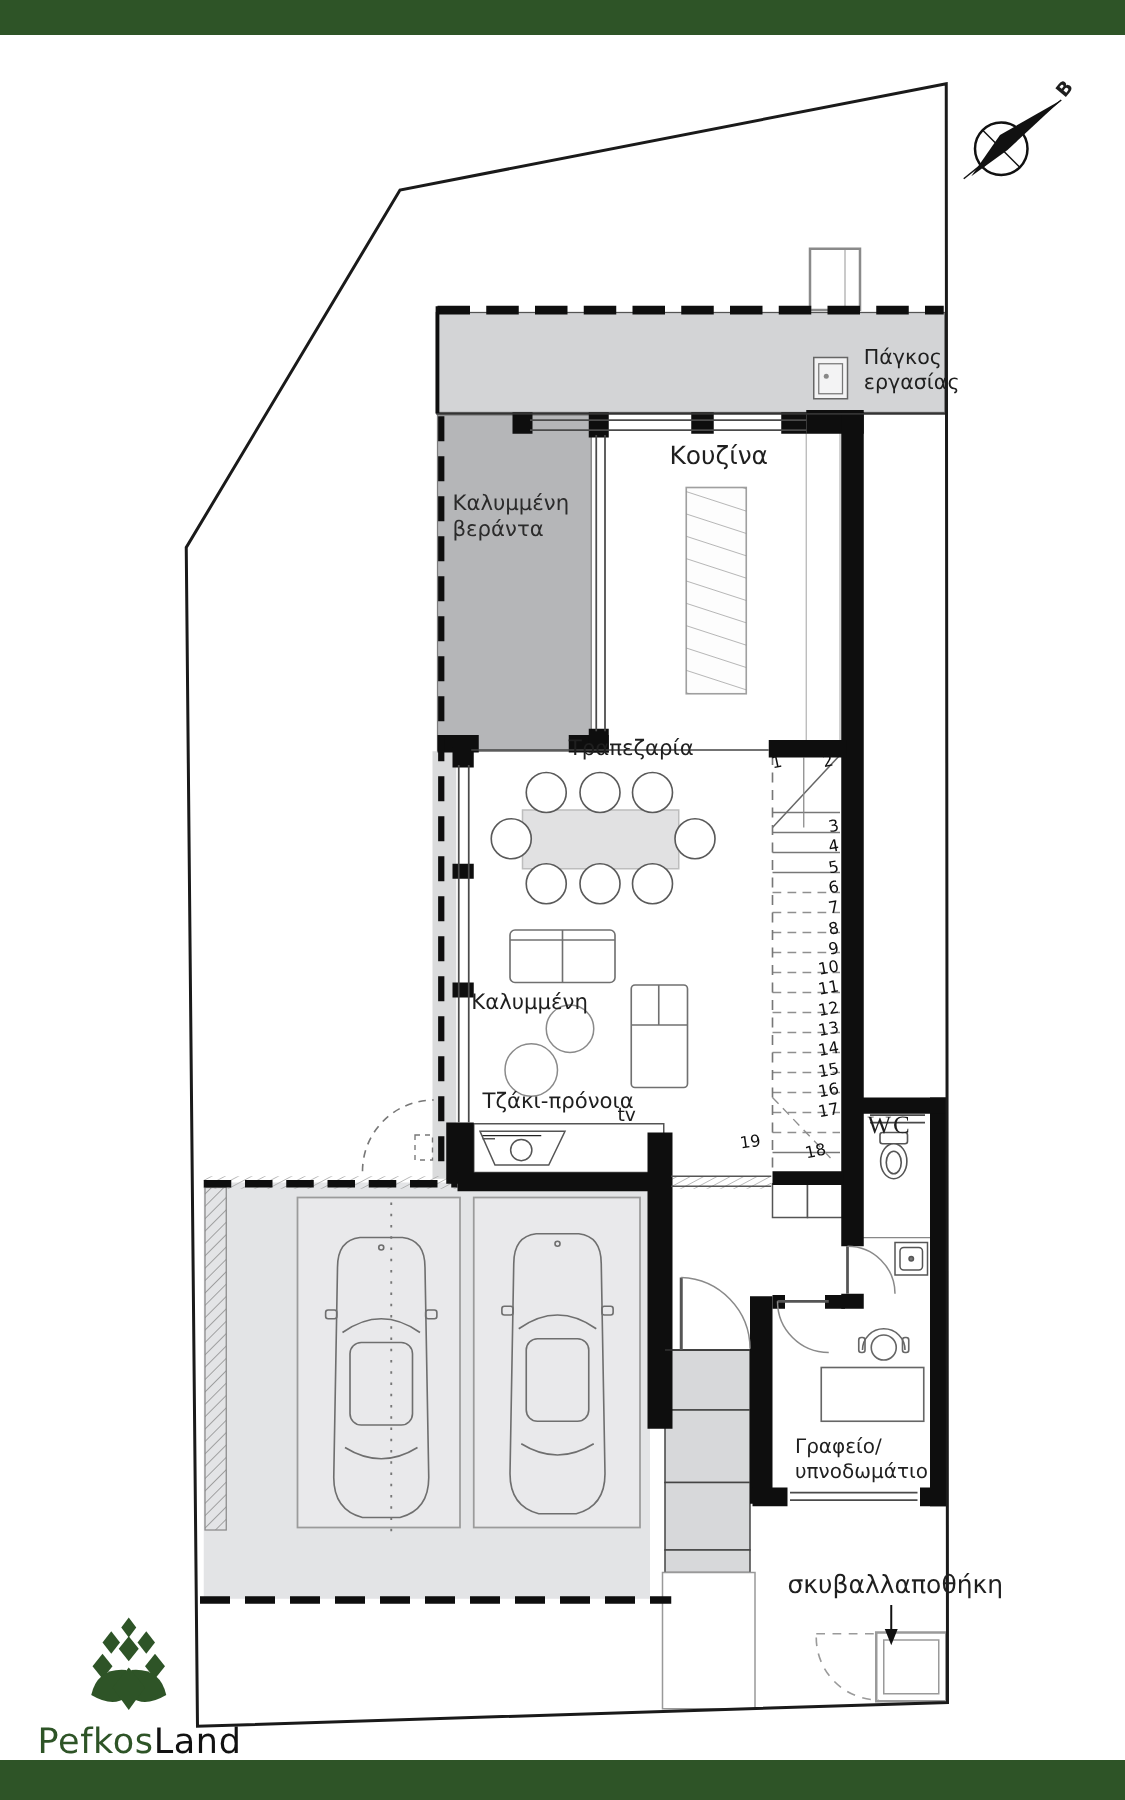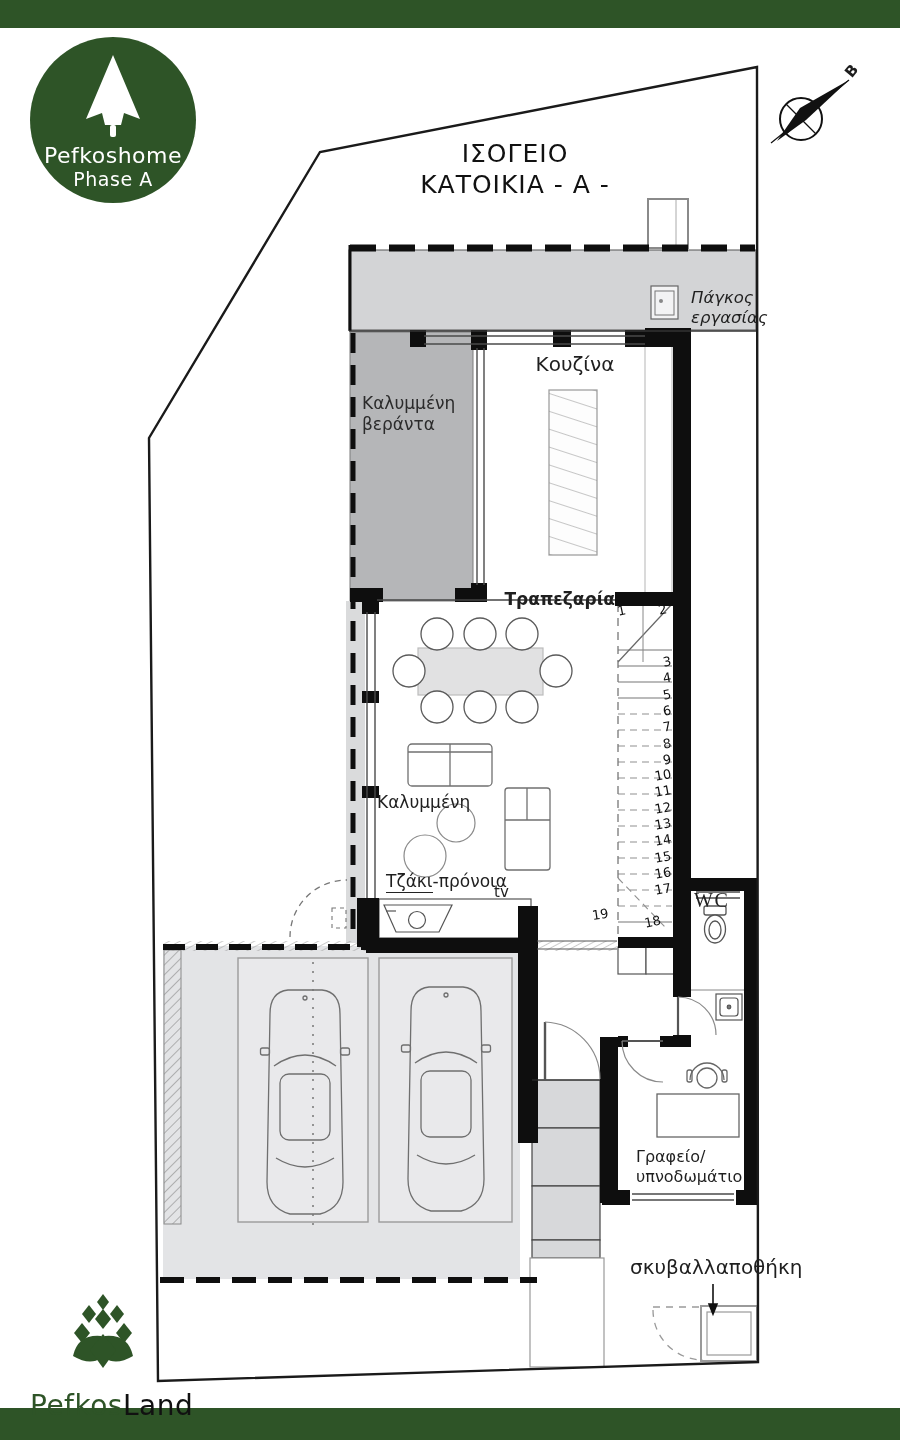--- a/index.html
+++ b/index.html
@@ -6,44 +6,44 @@
   html,body{margin:0;padding:0;background:#fff;}
   #stage{position:relative;width:900px;height:1440px;background:#fff;overflow:hidden;
          font-family:"DejaVu Sans",sans-serif;color:#1d1d1d;}
   .bar{position:absolute;left:0;width:900px;background:var(--green);z-index:6;}
   #bar-top{top:0;height:28px;}
   #bar-bottom{top:1408px;height:32px;}
   #plan-svg{position:absolute;left:0;top:0;z-index:1;}
   .label{position:absolute;z-index:3;color:#1f1f1f;line-height:1.22;}
   .blk{display:block;}
   #title-block{left:370px;top:139px;width:290px;text-align:center;font-size:25px;letter-spacing:1px;color:#111;}
-  #label-workbench{left:691px;top:288px;font-size:16.5px;font-style:italic;}
+  #label-workbench{left:691px;top:276px;font-size:16.5px;}
   #label-kitchen{left:500px;top:352px;width:150px;text-align:center;font-size:20px;}
   #label-veranda{left:362px;top:393px;font-size:17px;color:#2b2b2b;}
-  #label-dining{left:455px;top:589px;width:160px;text-align:right;font-size:17px;font-weight:bold;}
+  #label-dining{left:455px;top:589px;width:160px;text-align:left;font-size:17px;}
   #label-living{left:377px;top:792px;font-size:17px;}
   #label-fireplace{left:386px;top:871px;font-size:17px;}
-  #label-fireplace .ul{border-bottom:1.6px solid #222;padding-bottom:1px;}
+  #label-fireplace .ul{border-bottom:1.6px solid #222;padding-bottom:17px;}
   #label-tv{left:494px;top:883px;font-size:15px;}
   #label-wc{left:694px;top:888px;font-size:20px;letter-spacing:1.5px;font-family:Liberation Serif, serif;}
   #label-office{left:636px;top:1147px;font-size:16px;}
   #label-parking{left:205px;top:1227px;width:280px;text-align:center;font-size:17px;}
   #label-garbage{left:630px;top:1255px;font-size:20px;}
   #compass-b{left:846px;top:62px;font-size:15px;font-weight:bold;transform:rotate(-50deg);z-index:3;position:absolute;}
   .stair-num{position:absolute;z-index:3;font-size:13px;color:#111;transform-origin:left top;}
   
   #logo-top{position:absolute;left:30px;top:37px;width:166px;height:166px;border-radius:50%;
             background:var(--green);z-index:6;display:flex;flex-direction:column;align-items:center;}
   #logo-top svg{margin-top:16px;}
   #logo-top .l1{color:#fff;font-size:22px;letter-spacing:.5px;margin-top:2px;}
   #logo-top .l2{color:#fff;font-size:19px;letter-spacing:.5px;}
   
   #logo-bottom{position:absolute;left:30px;top:1292px;z-index:6;width:200px;}
   #logo-bottom svg{display:block;margin-left:40px;}
-  #logo-bottom .wordmark{font-size:28px;letter-spacing:.5px;margin-top:17px;}
+  #logo-bottom .wordmark{font-size:28px;letter-spacing:.5px;margin-top:4px;}
   #logo-bottom .p1{color:var(--green);}
   #logo-bottom .p2{color:#111;}
   .green{color:var(--green);}
 </style>
 </head>
 <body>
 
 <div id="stage">
 
   <div id="bar-top" class="bar"></div>
@@ -260,24 +260,20 @@
 
     <g>
       <circle cx="801" cy="119" r="21" fill="none" stroke="#111" stroke-width="2"></circle>
       <line x1="786" y1="134" x2="816" y2="104" stroke="#111" stroke-width="1.2"></line>
       <line x1="786" y1="104" x2="816" y2="134" stroke="#111" stroke-width="1.2"></line>
       <line x1="771" y1="143" x2="849" y2="80" stroke="#111" stroke-width="1.2"></line>
       <polygon points="849,80 800,108 777,141 806,120" fill="#111"></polygon>
     </g>
   </svg>
 
-  <div class="label" id="title-block">
-    <span class="blk">ΙΣΟΓΕΙΟ</span>
-    <span class="blk">ΚΑΤΟΙΚΙΑ - Α -</span>
-  </div>
 
   <div class="label" id="label-workbench">
     <span class="blk">Πάγκος</span>
     <span class="blk">εργασίας</span>
   </div>
 
   <div class="label" id="label-kitchen">Κουζίνα</div>
 
   <div class="label" id="label-veranda">
     <span class="blk">Καλυμμένη</span>
@@ -318,28 +314,20 @@
       <span class="stair-num" style="left: 670px; top: 801.7px; transform: translateX(-100%) rotate(-10deg);">12</span>
       <span class="stair-num" style="left: 670px; top: 818px; transform: translateX(-100%) rotate(-10deg);">13</span>
       <span class="stair-num" style="left: 670px; top: 834.3px; transform: translateX(-100%) rotate(-10deg);">14</span>
       <span class="stair-num" style="left: 670px; top: 850.6px; transform: translateX(-100%) rotate(-10deg);">15</span>
       <span class="stair-num" style="left: 670px; top: 866.9px; transform: translateX(-100%) rotate(-10deg);">16</span>
       <span class="stair-num" style="left: 670px; top: 883.2px; transform: translateX(-100%) rotate(-10deg);">17</span>
       <span class="stair-num" style="left: 643px; top: 916px; transform: rotate(-12deg);">18</span>
       <span class="stair-num" style="left: 591px; top: 908px; transform: rotate(-8deg);">19</span>
     </div>
 
-  <div id="logo-top">
-    <svg width="70" height="88" viewBox="0 0 70 88">
-      <polygon points="35,2 62,66 46,60 43,72 27,72 24,60 8,66" fill="#fff"></polygon>
-      <rect x="32" y="72" width="6" height="12" rx="2" fill="#fff"></rect>
-    </svg>
-    <span class="l1">Pefkoshome</span>
-    <span class="l2">Phase A</span>
-  </div>
 
   <div id="logo-bottom">
     <svg width="66" height="80" viewBox="0 0 66 80" class="green" fill="currentColor" style="color:var(--green)">
       <polygon points="33,2 39,10 33,18 27,10"></polygon>
       <polygon points="19,13 26,22 19,31 12,22"></polygon>
       <polygon points="47,13 54,22 47,31 40,22"></polygon>
       <polygon points="33,17 41,27 33,37 25,27"></polygon>
       <polygon points="12,31 20,41 12,51 4,41"></polygon>
       <polygon points="54,31 62,41 54,51 46,41"></polygon>
       <path d="M31,44 Q8,42 3,64 Q20,74 31,66 Z"></path>

